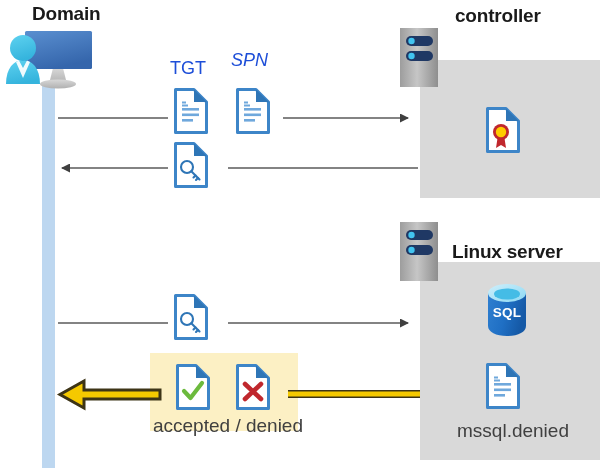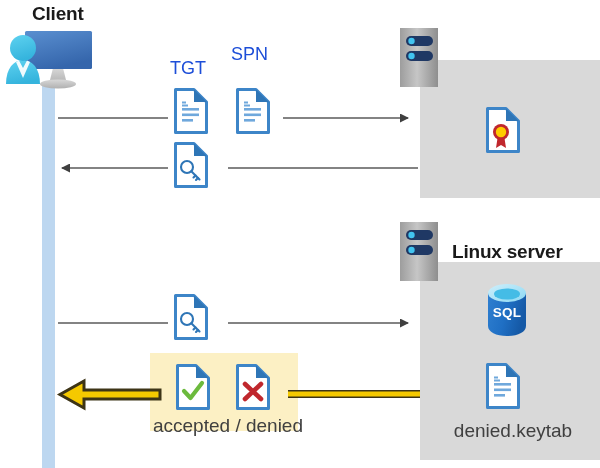--- a/index.html
+++ b/index.html
@@ -248,28 +248,29 @@
       </linearGradient>
     </defs>
     <g transform="translate(488,284)">
       <path d="M0,9 L0,42 C0,48 8,52 19,52 C30,52 38,48 38,42 L38,9 Z" fill="url(#sql-body)"></path>
       <ellipse cx="19" cy="9" rx="19" ry="9" fill="url(#sql-top-g)"></ellipse>
       <ellipse cx="19" cy="10" rx="13" ry="5.6" fill="#44bce6"></ellipse>
       <text x="19" y="33" font-family="Liberation Sans, sans-serif" font-size="13.5" font-weight="bold" fill="#ffffff" text-anchor="middle" letter-spacing="0.3">SQL</text>
     </g>
   </svg>
 
-  <div class="abs hdr-label" style="left:32px; top:2px;">Client</div>
+  <div class="abs hdr-label" style="left:32px; top:2px;">Domain</div>
 
   <div class="abs hdr-label" style="left:455px; top:4px; width:140px;">
+    <div>controller</div>
   </div>
 
   <div class="abs hdr-label" style="left:452px; top:240px;">Linux server</div>
 
   <div class="abs doc-tag" style="left:170px; top:58px; width:44px;">TGT</div>
 
-  <div class="abs doc-tag" style="left:231px; top:44px; width:46px;">SPN</div>
-
-  <div class="abs plain-label" style="left:438px; top:420px; width:150px; text-align:center;">denied.keytab</div>
+  <div class="abs doc-tag" style="left:231px; top:50px; width:46px;font-style:italic;">SPN</div>
+
+  <div class="abs plain-label" style="left:438px; top:420px; width:150px; text-align:center;">mssql.denied</div>
 
   <div class="abs plain-label" style="left:133px; top:415px; width:190px; text-align:center;">accepted / denied</div>
 
 </div>
 
 </body></html>

